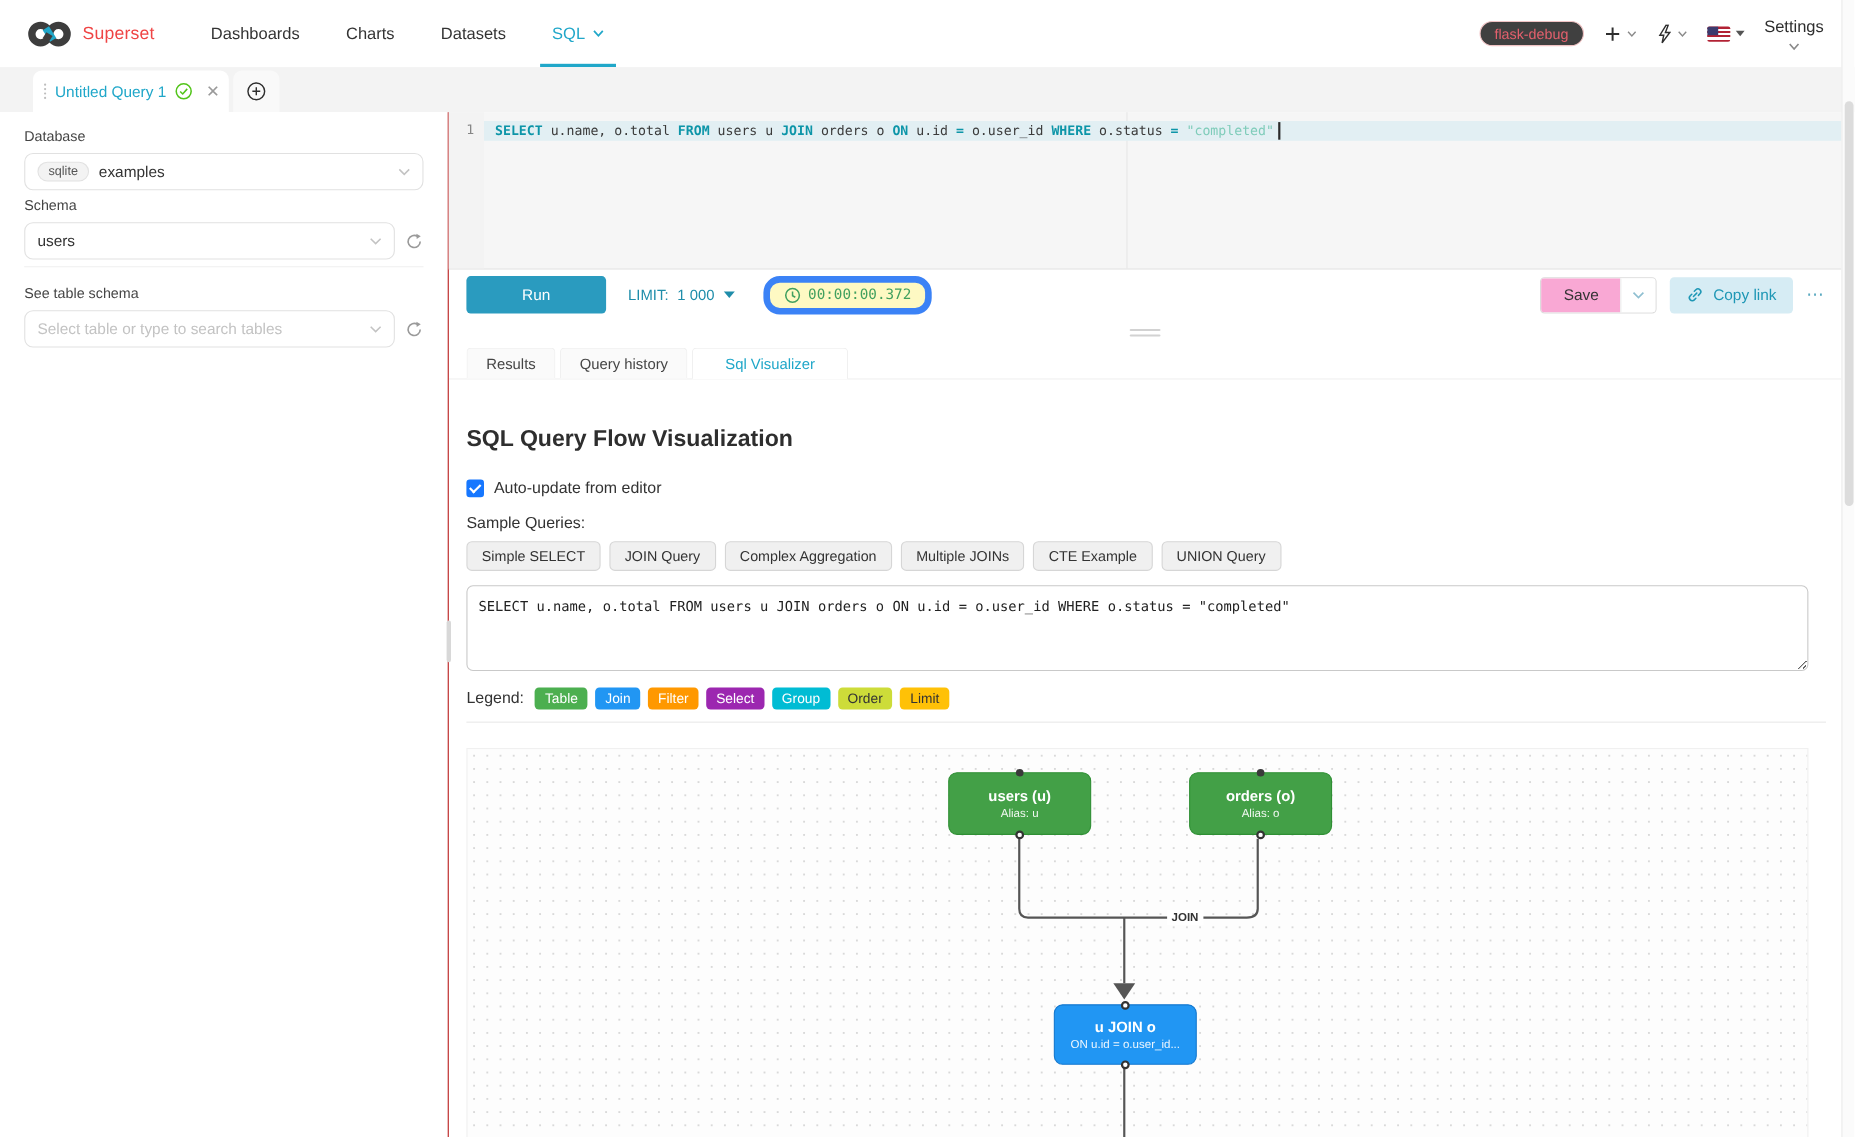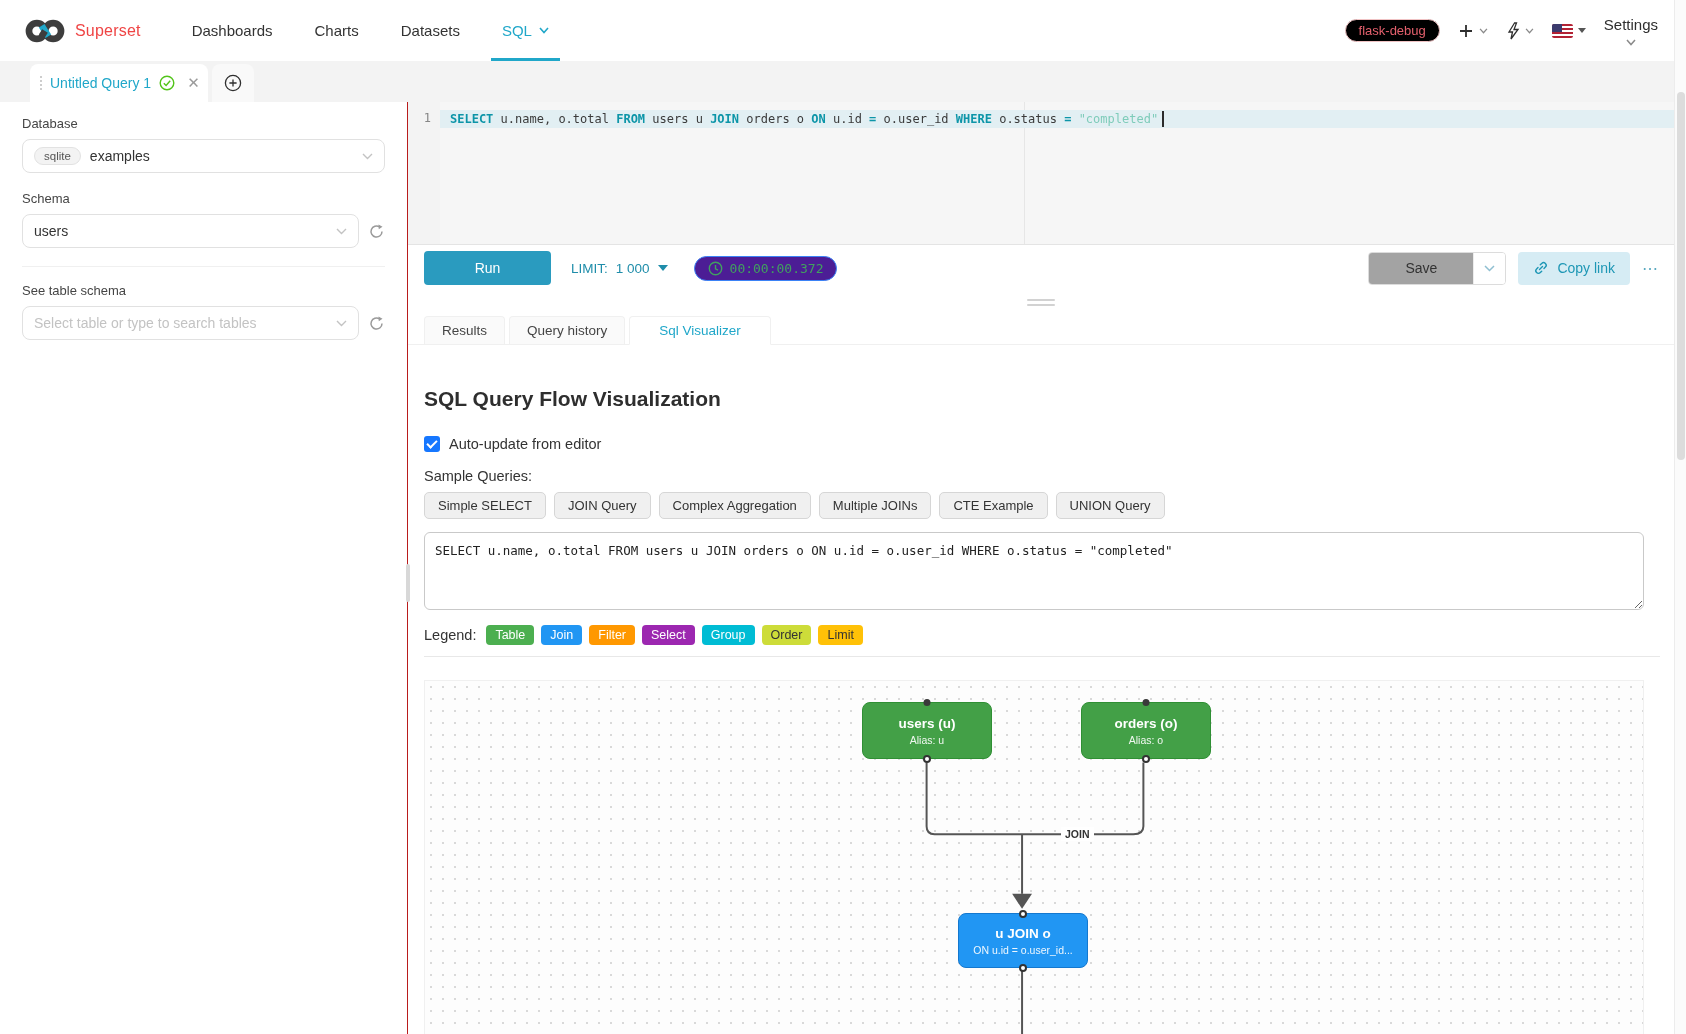--- a/index.html
+++ b/index.html
@@ -9,41 +9,41 @@
 
   
   .topnav { position:absolute; left:0; top:0; width:100%; height:61px; background:#fff; display:flex; align-items:center; }
   .brand { display:flex; align-items:center; gap:9px; padding-left:24px; }
   .brand-name { font-size:16px; font-weight:normal; color:#ef4444; letter-spacing:.2px; }
   .navitems { display:flex; align-items:center; margin-left:30px; height:100%; }
   .navitem { padding:0 21px; font-size:15px; color:#333; height:100%; display:flex; align-items:center; cursor:pointer; }
   .navitem.active { color:#20a7c9; position:relative; gap:7px; }
   .navitem.active .underline { position:absolute; left:10px; right:10px; bottom:0; height:3px; background:#20a7c9; }
   .nav-right { margin-left:auto; display:flex; align-items:center; gap:18px; padding-right:28px; }
-  .env-badge { color:#e4606d; background:#000000; border:1px solid #f0c3c4; border-radius:12px; font-size:13px; padding:3px 13px; }
+  .env-badge { color:#e4606d; background:#404040; border:1px solid #f0c3c4; border-radius:12px; font-size:13px; padding:3px 13px; }
   .nav-icon-group { display:flex; align-items:center; gap:5px; color:#2e2e2e; }
   .settings { font-size:15px; color:#2e2e2e; display:flex; align-items:center; gap:6px;flex-direction:column; }
   .chev { display:inline-block; }
 
   
   .tabstrip { position:absolute; left:0; top:61px; width:100%; height:41px; background:#f3f3f3; display:flex; align-items:flex-end; padding-left:30px; }
   .querytab { background:#fff; border-radius:8px 8px 0 0; height:38px; width:178px; display:flex; align-items:center; padding:0 12px 0 10px; gap:8px; }
   .dragdots { display:flex; flex-direction:column; gap:2px; }
   .dragdots i { width:2px; height:2px; border-radius:50%; background:#bdbdbd; }
   .querytab-label { color:#20a7c9; font-size:14px; white-space:nowrap; }
   .tab-close { color:#9a9a9a; font-size:15px; margin-left:4px; cursor:pointer; }
   .addtab { background:#f9f9f9; border-radius:8px 8px 0 0; height:38px; width:42px; margin-left:4px; display:flex; align-items:center; justify-content:center; cursor:pointer; }
 
   
   .workspace { position:absolute; left:0; top:102px; width:1674px; bottom:0; display:flex; background:#fff; }
 
   
   .sidebar { width:408px; padding:14px 22px 0 22px; position:relative; border-right:1px solid #b91c1c; }
   .field-label { font-size:13px; color:#454545; margin-bottom:8px; }
-  .selrow { display:flex; align-items:center; gap:9px; margin-bottom:18px; }
+  .selrow { display:flex; align-items:center; gap:9px; margin-bottom:6px; }
   .selectbox { flex:1; height:34px; border:1px solid #e1e1e1; border-radius:8px; background:#fff; display:flex; align-items:center; padding:0 11px; gap:9px; cursor:pointer; }
   .engine-pill { font-size:11.5px; color:#555; background:#f3f3f3; border:1px solid #e2e2e2; border-radius:10px; padding:2px 9px; }
   .sel-value { font-size:14px; color:#333; flex:1; }
   .sel-placeholder { font-size:14px; color:#c3c3c3; flex:1; }
   .sb-divider { border-top:1px solid #f0f0f0; margin:6px 0 16px 0; }
   .side-resize { position:absolute; right:-3px; top:462px; width:4px; height:38px; background:#d8d8d8; border-radius:2px; }
 
   
   .main { flex:1; display:flex; flex-direction:column; min-width:0; }
 
@@ -56,24 +56,24 @@
   .tok-op { color:#0d95a8; font-weight:bold; }
   .tok-pl { color:#3b3b3b; }
   .tok-str { color:#7fccba; }
   .caret { position:absolute; left:754px; top:9px; width:2px; height:16px; background:#2b2b2b; }
 
   
   .ed-toolbar { height:46px; display:flex; align-items:center; padding:0 14px 0 0; background:#fff; }
   .run-btn { width:127px; height:34px; margin-left:16px; background:#2a9bbf; color:#fff; border:none; border-radius:4px; font-size:14px; font-family:inherit; cursor:pointer; }
   .limit { display:flex; align-items:center; gap:8px; margin-left:20px; color:#1f8daa; font-size:13.5px; cursor:pointer; }
   .limit .dcaret { width:0; height:0; border-left:5px solid transparent; border-right:5px solid transparent; border-top:6px solid #1f8daa; }
-  .timer { display:flex; align-items:flex-start; gap:7px; margin-left:26px; background:#4c1d95; border:1px solid #3b82f6; border-radius:15px; padding:4px 13px; color:#41a05f; font-family:"DejaVu Sans Mono", monospace; font-size:13px; }
+  .timer { display:flex; align-items:flex-start; gap:7px; margin-left:26px; background:#fef9c3; border:6px solid #3b82f6; border-radius:15px; padding:4px 13px; color:#41a05f; font-family:"DejaVu Sans Mono", monospace; font-size:13px; }
   .tool-spacer { flex:1; }
   .save-split { display:flex; height:33px; border:1px solid #dcdcdc; border-radius:4px; overflow:hidden; background:#fff; }
-  .save-main { padding:0 36px; font-size:14px; color:#333; background:#a3a3a3; border:none; font-family:inherit; cursor:pointer; }
+  .save-main { padding:0 20px; font-size:14px; color:#333; background:#f9a8d4; border:none; font-family:inherit; cursor:pointer; }
   .save-caret { width:32px; border:none; border-left:1px solid #ececec; background:#fff; display:flex; align-items:center; justify-content:center; cursor:pointer; }
   .copylink { display:flex; align-items:center; gap:8px; margin-left:12px; height:33px; padding:0 15px; background:#d6ecf4; border:none; border-radius:4px; color:#1e97b5; font-size:14px; font-family:inherit; cursor:pointer; }
   .more-btn { margin-left:12px; color:#5aa9c0; font-size:16px; letter-spacing:2px; background:none; border:none; cursor:pointer; font-family:inherit; }
 
   
   .grabwrap { height:24px; position:relative; }
   .grab { position:absolute; left:50%; top:8px; transform:translateX(-50%); display:flex; flex-direction:column; gap:3px; cursor:row-resize; }
   .grab i { width:28px; height:2px; background:#d2d2d2; border-radius:1px; }
   .south-tabs { display:flex; align-items:flex-end; gap:4px; padding-left:16px; border-bottom:1px solid #f0f0f0; height:30px; }
   .stab { font-size:13.5px; padding:6px 17px; background:#fafafa; border:1px solid #f0f0f0; border-bottom:none; border-radius:4px 4px 0 0; color:#454545; cursor:pointer; }

